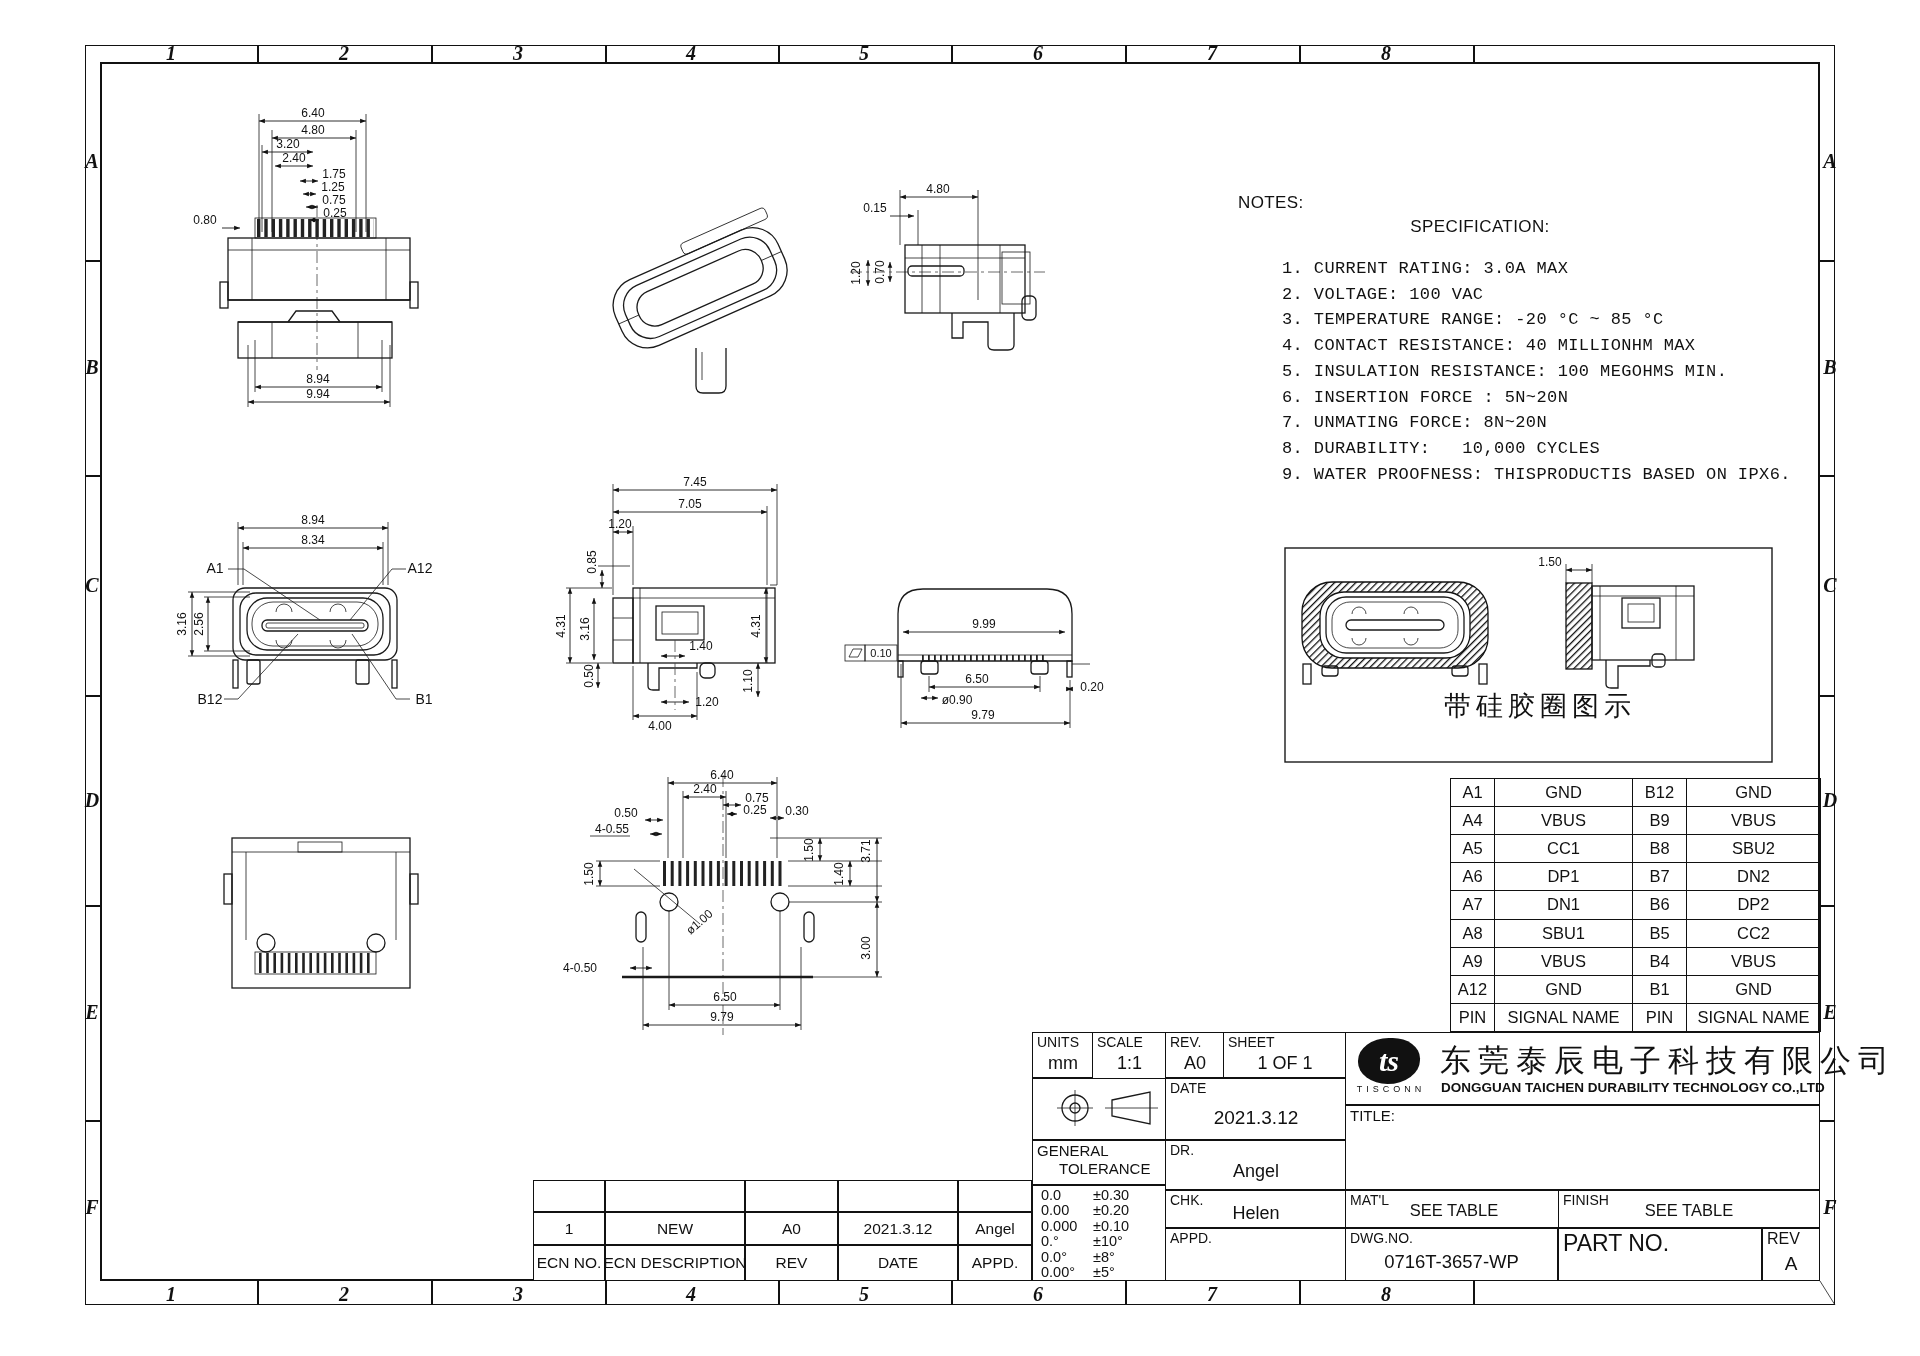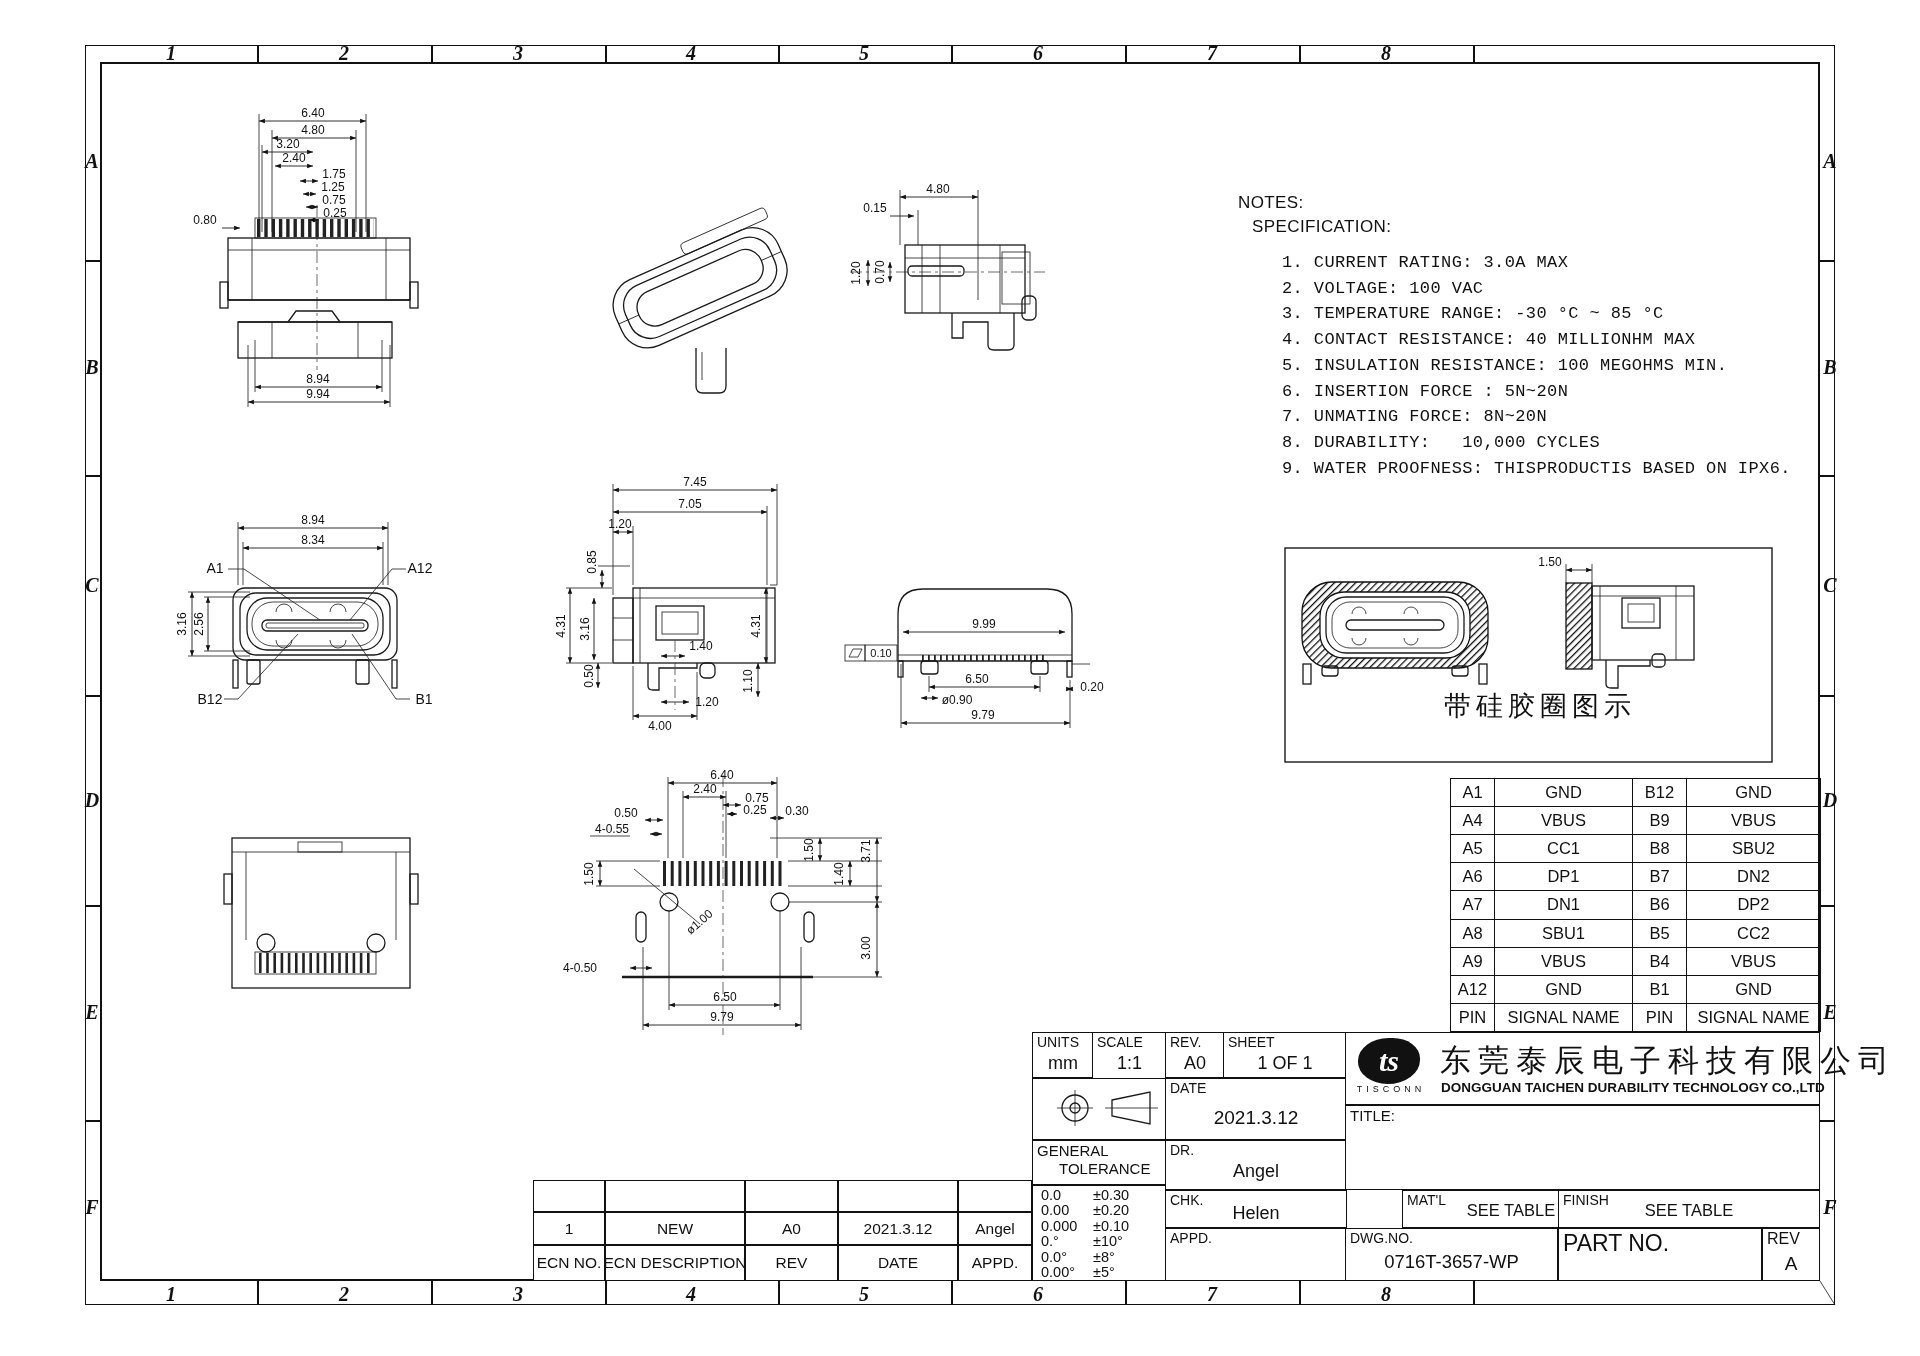--- a/index.html
+++ b/index.html
@@ -9,21 +9,21 @@
   .frame-outer{position:absolute;left:85px;top:45px;width:1750px;height:1260px;border:1.4px solid #111;box-sizing:border-box;}
   .frame-inner{position:absolute;left:100px;top:62px;width:1720px;height:1219px;border:2.6px solid #111;box-sizing:border-box;}
   .gridlab{position:absolute;width:30px;height:20px;line-height:20px;text-align:center;
            font-family:"Liberation Serif",serif;font-style:italic;font-weight:700;font-size:20px;}
   .gridlab.side{width:24px;}
   .tickv{position:absolute;width:1.5px;background:#111;}
   .tickh{position:absolute;height:1.5px;background:#111;}
   
   #notes{position:absolute;left:1238px;top:193px;width:470px;font-size:17px;letter-spacing:.4px;}
   #notes .nt{margin-bottom:4px;}
-  #notes .ns{margin-left:14px;margin-bottom:13px;}
+  #notes .ns{margin-left:14px;margin-bottom:19px;text-align:center;}
   #notes .ni{margin-left:44px;line-height:25.7px;white-space:pre;font-family:Liberation Mono, monospace;}
   
   #pcbcap{position:absolute;left:578px;top:1050px;width:306px;text-align:center;font-size:16.5px;}
   #pcbcap div{border-bottom:1.6px solid #111;padding-bottom:2px;margin-bottom:3px;white-space:pre;}
   
   #silcap{position:absolute;left:1390px;top:688px;width:300px;text-align:center;font-size:27px;letter-spacing:5px;
           font-family:Liberation Serif, serif;}
   
   #pintable{position:absolute;left:1450px;top:778px;width:366px;height:254px;border-collapse:collapse;table-layout:fixed;}
   #pintable td{border:1.7px solid #111;text-align:center;font-size:16.5px;padding:0;height:26px;}
@@ -125,21 +125,21 @@
     <div class="tickh" style="left:1820px;top:475px;width:15px"></div>
   <div class="tickh" style="left:1820px;top:695px;width:15px"></div>
     <div class="tickh" style="left:1820px;top:905px;width:15px"></div>
   <div class="tickh" style="left:1820px;top:1120px;width:15px"></div>
 
   <div id="notes">
     <div class="nt">NOTES:</div>
     <div class="ns">SPECIFICATION:</div>
     <div class="ni">1. CURRENT RATING: 3.0A MAX</div>
     <div class="ni">2. VOLTAGE: 100 VAC</div>
-    <div class="ni">3. TEMPERATURE RANGE: -30 °C ~ 85 °C</div>
+    <div class="ni">3. TEMPERATURE RANGE: -20 °C ~ 85 °C</div>
     <div class="ni">4. CONTACT RESISTANCE: 40 MILLIONHM MAX</div>
     <div class="ni">5. INSULATION RESISTANCE: 100 MEGOHMS MIN.</div>
     <div class="ni">6. INSERTION FORCE : 5N~20N</div>
     <div class="ni">7. UNMATING FORCE: 8N~20N</div>
     <div class="ni">8. DURABILITY:   10,000 CYCLES</div>
     <div class="ni">9. WATER PROOFNESS: THISPRODUCTIS BASED ON IPX6.</div>
   </div>
 
 
   <div id="silcap">带硅胶圈图示</div>
@@ -263,21 +263,21 @@
   <div class="tbc" style="left:1165px;top:1190px;width:182px;height:38px">
     <span class="tbl">CHK.</span>
     <span class="tbv" style="top:12px">Helen</span>
     </div>
   <div class="tbc" style="left:1165px;top:1228px;width:182px;height:53px">
     <span class="tbl">APPD.</span>
     <span class="tbv" style="top:22px"></span>
     </div>
   <div class="tbc" style="left:1345px;top:1032px;width:475px;height:73px"></div>
   <div class="tbc" style="left:1345px;top:1105px;width:475px;height:85px"></div>
-  <div class="tbc" style="left:1402px;top:1190px;width:218px;height:38px">
+  <div class="tbc" style="left:1345px;top:1190px;width:218px;height:38px">
     <span class="tbl">MAT'L</span>
     <span class="tbv" style="top:10px;font-size:16.5px">SEE TABLE</span>
     </div>
   <div class="tbc" style="left:1558px;top:1190px;width:262px;height:38px">
     <span class="tbl">FINISH</span>
     <span class="tbv" style="top:10px;font-size:16.5px">SEE TABLE</span>
     </div>
   <div class="tbc" style="left:1345px;top:1228px;width:213px;height:53px">
     <span class="tbl">DWG.NO.</span>
     <span class="tbv" style="top:22px;font-size:18.5px">0716T-3657-WP</span>

